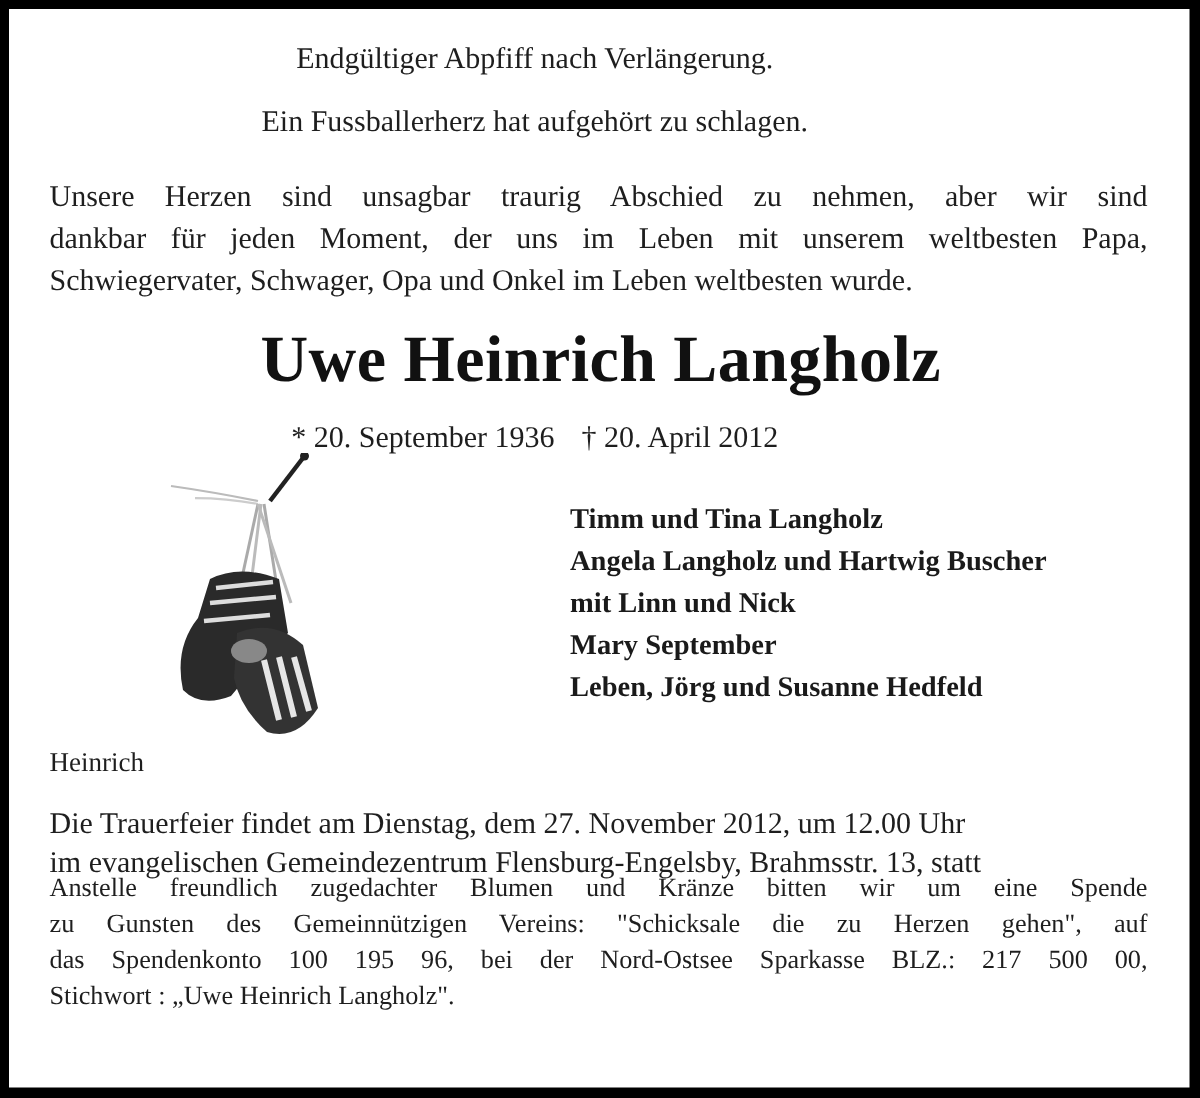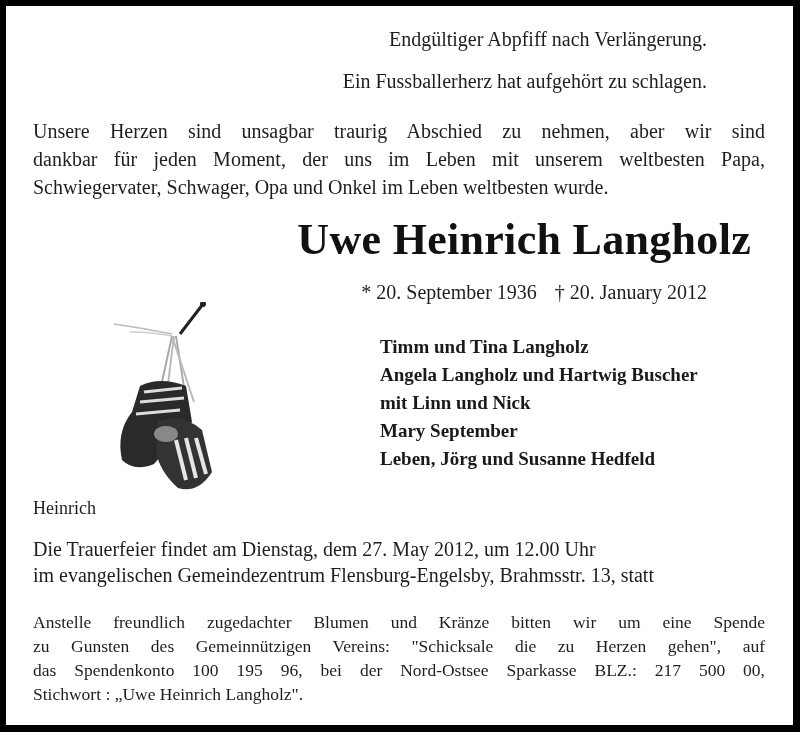--- a/index.html
+++ b/index.html
@@ -3,21 +3,21 @@
   <meta charset="utf-8">
   <style>
     html, body { margin: 0; padding: 0; }
     body { width: 800px; height: 732px; background: #000; }
     .frame {
       position: absolute; left: 6px; top: 6px; width: 787px; height: 719px;
       background: #fff; overflow: hidden;
       font-family: "Liberation Serif", "DejaVu Serif", serif;
       color: #1e1e1e;
     }
-    .center { position: absolute; left: 0; width: 701px; text-align: right; }
+    .center { position: absolute; left: 0; width: 701px; text-align: center; }
     .l1 { top: 22px; font-size: 20px; }
     .l2 { top: 64px; font-size: 20px; }
     .intro {
       position: absolute; left: 27px; top: 111px; width: 732px;
       font-size: 20px; line-height: 28px; text-align: justify;
     }
     .intro span { display: block; }
     .intro span.j { text-align-last: justify; }
     .name { top: 208px; font-size: 44px; font-weight: bold; letter-spacing: 0.3px; color: #111; padding-left: 44px; }
     .dates { top: 275px; font-size: 20px; }
@@ -30,21 +30,21 @@
       font-size: 19px; font-weight: bold; line-height: 28px; color: #1a1a1a;
     }
     .family div { white-space: nowrap; }
     .city { position: absolute; left: 27px; top: 492px; font-size: 18px; }
     .service {
       position: absolute; left: 27px; top: 530px; width: 737px;
       font-size: 20px; line-height: 26px;
     }
     .service div { white-space: nowrap; }
     .donation {
-      position: absolute; left: 27px; top: 604px; width: 732px;
+      position: absolute; left: 27px; top: 573px; width: 732px;
       font-size: 17.5px; line-height: 24px;
     }
     .donation span { display: block; }
     .donation span.j { text-align: justify; text-align-last: justify; }
   </style>
 </head>
 <body>
 
 <div class="frame">
   <div class="center l1">Endgültiger Abpfiff nach Verlängerung.</div>
@@ -52,21 +52,21 @@
 
   <div class="intro">
     <span class="j">Unsere Herzen sind unsagbar traurig Abschied zu nehmen, aber wir sind</span>
     <span class="j">dankbar für jeden Moment, der uns im Leben mit unserem weltbesten Papa,</span>
     <span>Schwiegervater, Schwager, Opa und Onkel im Leben weltbesten wurde.</span>
   </div>
 
   <div class="center name">Uwe Heinrich Langholz</div>
 
   <div class="center dates">
-    <span>* 20. September 1936</span><span class="gap"></span><span>† 20. January 2012</span>
+    <span>* 20. September 1936</span><span class="gap"></span><span>† 20. April 2012</span>
   </div>
 
   <div class="image">
     <svg width="120" height="190" viewBox="0 0 120 190">
 
       <line x1="78" y1="32" x2="101" y2="2" stroke="#222" stroke-width="3"></line>
       <circle cx="101" cy="2" r="3" fill="#222"></circle>
 
       <path d="M12 22 Q40 26 70 32" stroke="#bbb" stroke-width="1.5" fill="none"></path>
       <path d="M28 30 Q50 30 70 34" stroke="#ccc" stroke-width="1.5" fill="none"></path>
@@ -92,21 +92,21 @@
     <div>Timm und Tina Langholz</div>
     <div>Angela Langholz und Hartwig Buscher</div>
     <div>mit Linn und Nick</div>
     <div>Mary September</div>
     <div>Leben, Jörg und Susanne Hedfeld</div>
   </div>
 
   <div class="city">Heinrich</div>
 
   <div class="service">
-    <div>Die Trauerfeier findet am Dienstag, dem 27. May 2012, um 12.00 Uhr</div>
+    <div>Die Trauerfeier findet am Dienstag, dem 27. November 2012, um 12.00 Uhr</div>
     <div>im evangelischen Gemeindezentrum Flensburg-Engelsby, Brahmsstr. 13, statt</div>
   </div>
 
   <div class="donation">
     <span class="j">Anstelle freundlich zugedachter Blumen und Kränze bitten wir um eine Spende</span>
     <span class="j">zu Gunsten des Gemeinnützigen Vereins: "Schicksale die zu Herzen gehen", auf</span>
     <span class="j">das Spendenkonto 100 195 96, bei der Nord-Ostsee Sparkasse BLZ.: 217 500 00,</span>
     <span>Stichwort : „Uwe Heinrich Langholz".</span>
   </div>
 </div>

